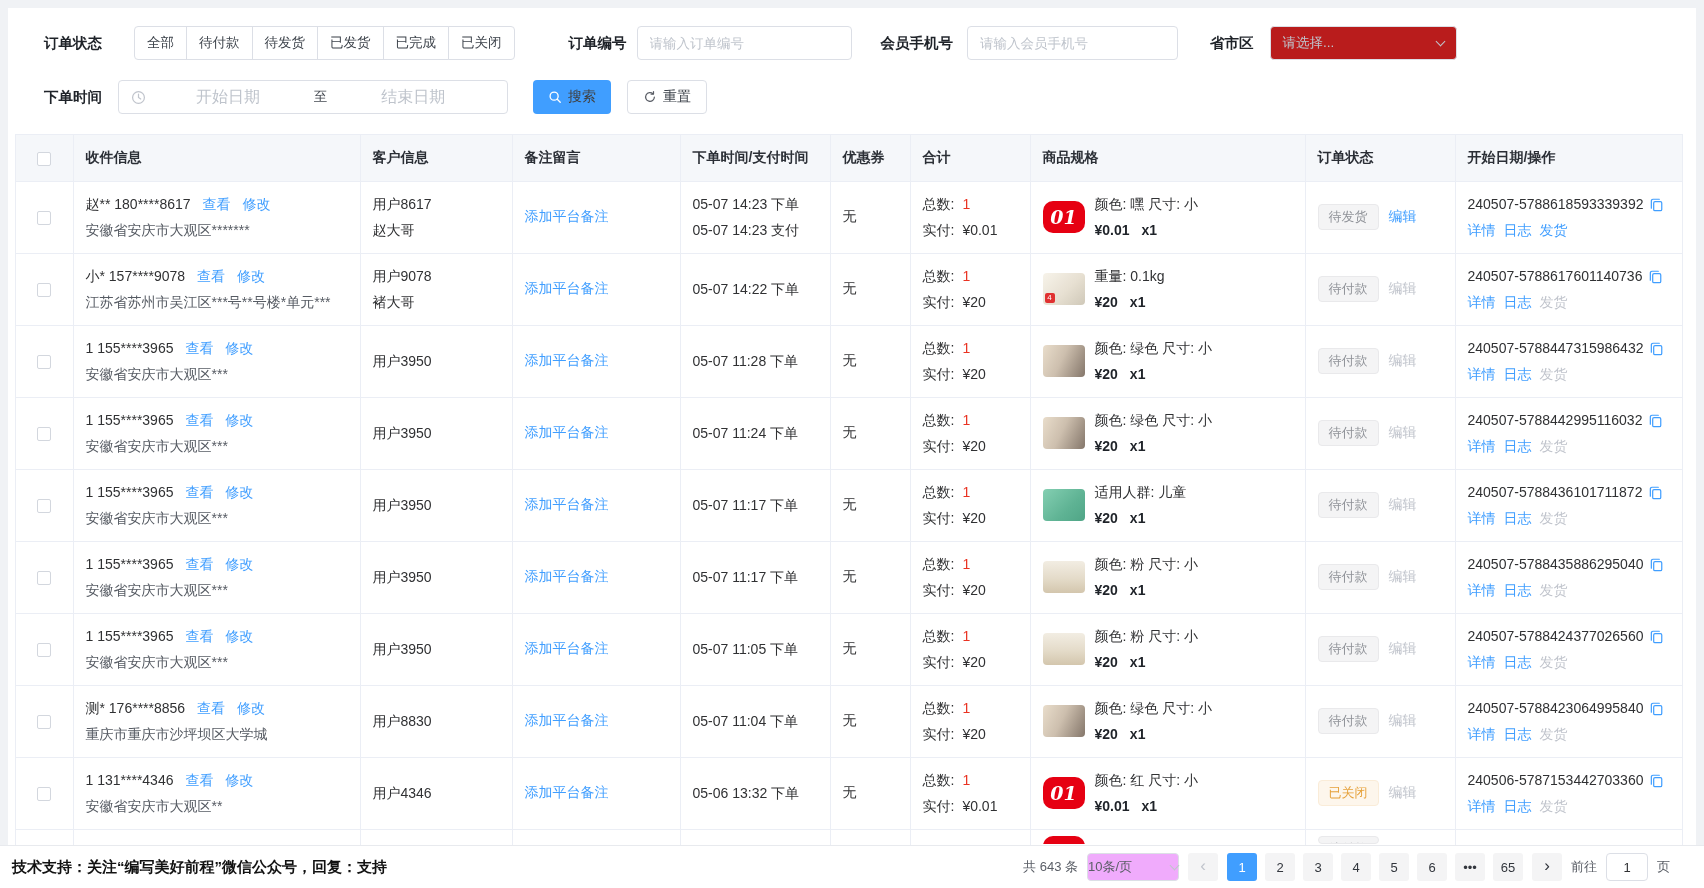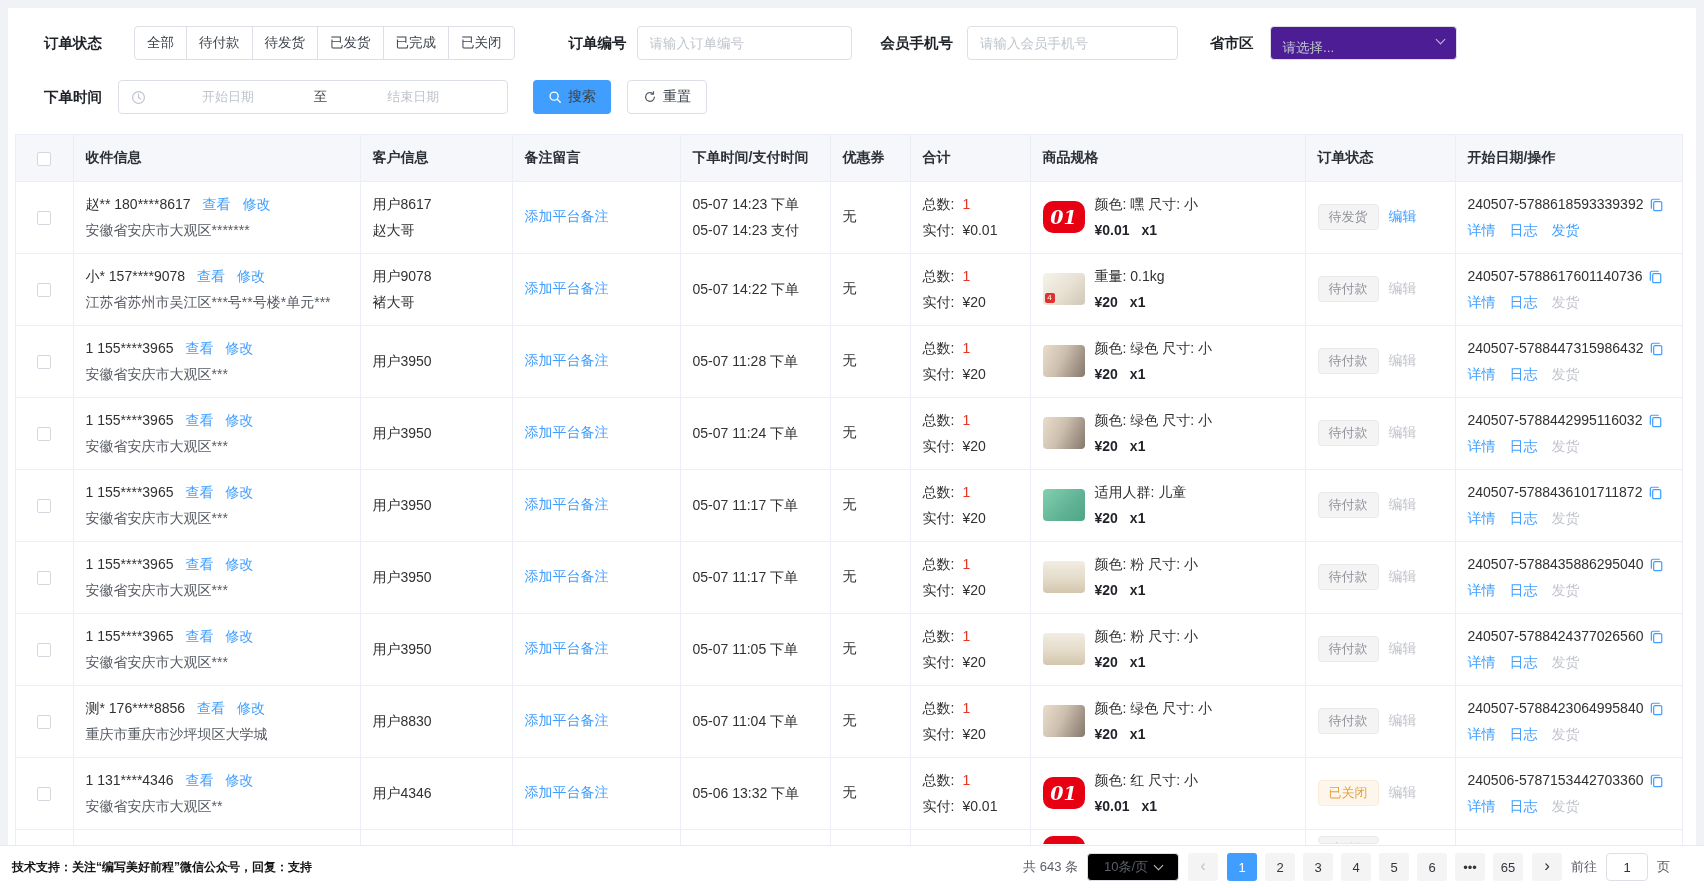--- a/index.html
+++ b/index.html
@@ -16,28 +16,28 @@
   .frow{display:flex;align-items:center;height:34px;margin-bottom:20px}
   .flabel{font-weight:bold;font-size:14.5px;color:#1f2329;white-space:nowrap}
   .btn-group{display:flex;margin-left:16px}
   .gbtn{height:34px;padding:0 12px;background:#fff;border:1px solid #dcdfe6;margin-left:-1px;
         font-size:13.5px;color:#3d434b;cursor:pointer;font-family:inherit}
   .gbtn:first-child{border-radius:4px 0 0 4px;margin-left:16px}
   .gbtn:last-child{border-radius:0 4px 4px 0}
   .txt-input{height:34px;width:215px;border:1px solid #dcdfe6;border-radius:4px;padding:0 12px;
              font-size:13.5px;color:#303133;outline:none;font-family:inherit}
   .txt-input::placeholder{color:#bfc4cc}
-  .select{width:187px;height:34px;border:1px solid #dcdfe6;border-radius:4px;display:flex;
-          justify-content:space-between;padding:12px 12px;background:#4c1d95;cursor:pointer}
+  .select{width:187px;height:34px;border:1px solid #dcdfe6;border-radius:4px;display:flex;align-items:center;
+          justify-content:space-between;padding:12px 12px;background:#b91c1c;cursor:pointer}
   .select .ph{color:#bfc4cc;font-size:13.5px}
   .caret{width:7px;height:7px;border-right:1.5px solid #c0c4cc;border-bottom:1.5px solid #c0c4cc;
          transform:rotate(45deg);margin-top:-3px}
   .date-range{width:390px;height:34px;border:1px solid #dcdfe6;border-radius:4px;display:flex;
               align-items:center;padding:0 12px;margin-left:16px;background:#fff}
-  .dr-ph{flex:1;text-align:center;color:#bfc4cc;font-size:13px}
+  .dr-ph{flex:1;text-align:center;color:#bfc4cc;font-size:16px}
   .dr-sep{color:#454a52;font-size:13.5px;padding:0 4px}
   .btn{height:34px;border-radius:4px;display:flex;align-items:center;gap:6px;font-size:14px;
        cursor:pointer;font-family:inherit;padding:0 15px;border:none}
   .btn-primary{background:var(--accent,#409eff);color:#404040;margin-left:25px}
   .btn-plain{background:#fff;border:1px solid #dcdfe6;color:#3d434b;margin-left:16px}
   .icon-svg{display:inline-flex;align-items:center}
 
   
   .table-wrap{margin:0 13px 0 7px;border:1px solid #ebeef5;border-bottom:none;overflow:hidden}
   table{border-collapse:collapse;table-layout:fixed;width:100%}
@@ -66,34 +66,34 @@
   .t-txt:empty,.corner:empty{display:none}
   .thumb-poster{background:linear-gradient(135deg,#f7f3ea 0%,#e7e0d2 55%,#cfc8b8 100%)}
   .corner{position:absolute;left:2px;bottom:2px;background:#e03131;color:#fff;font-size:8px;line-height:10px;
           min-width:10px;text-align:center;border-radius:2px;font-style:normal}
   .thumb-woman{background:linear-gradient(115deg,#e9ddcb 0%,#cdbfae 45%,#84766a 100%)}
   .thumb-green{background:linear-gradient(135deg,#84cfb2 0%,#5fb394 60%,#4fa586 100%)}
   .thumb-khaki{background:linear-gradient(180deg,#f2ede3 0%,#e4dbc9 55%,#d3c6ad 100%)}
   .pprice{font-weight:bold;color:#1f2329}
   .pqty{font-weight:bold;color:#1f2329;margin-left:12px}
   .ordno{display:flex;align-items:center;gap:6px}
-  .ops{display:flex;gap:14px}
+  .ops{display:flex;gap:8px}
   .copy-ic{display:inline-flex;cursor:pointer}
 
   
   tr.partial td{height:14px;border-bottom:none;vertical-align:top;padding-top:6px}
   tr.partial td>*{display:inline-block;max-height:8px;overflow:hidden;vertical-align:top}
 
   
   .footer{position:absolute;left:0;right:0;bottom:0;height:43px;background:#fff;border-top:1px solid #e8eaee;
           display:flex;align-items:center;justify-content:space-between;padding:0 34px 0 12px}
-  .support{font-weight:bold;font-size:12px;color:#121212}
+  .support{font-weight:bold;font-size:15px;color:#121212}
   .pagi{display:flex;align-items:center;gap:9px;font-size:13px;color:#5a5e66}
   .psel{width:92px;height:28px;border:1px solid #dcdfe6;border-radius:4px;display:flex;align-items:center;
-        justify-content:space-between;padding:0 16px;color:#5a5e66;cursor:pointer;background:#000000}
+        justify-content:space-between;padding:0 0;color:#5a5e66;cursor:pointer;background:#f0abfc}
   .pages{display:flex;gap:8px}
   .pbtn{min-width:30px;height:28px;border-radius:3px;background:#f4f4f5;border:none;display:flex;align-items:center;
         justify-content:center;font-size:13px;color:#32363d;cursor:pointer;padding:0 6px;font-family:inherit}
   .pbtn.active{background:var(--accent,#409eff);color:#fff}
   .pbtn.nav{font-size:17px;line-height:1;padding-bottom:3px}
   .pbtn.disabled{color:#c0c4cc}
   .goto-input{width:42px;height:28px;border:1px solid #dcdfe6;border-radius:4px;text-align:center;
               font-size:13px;color:#303133;outline:none;font-family:inherit}
 </style>
 </head>

